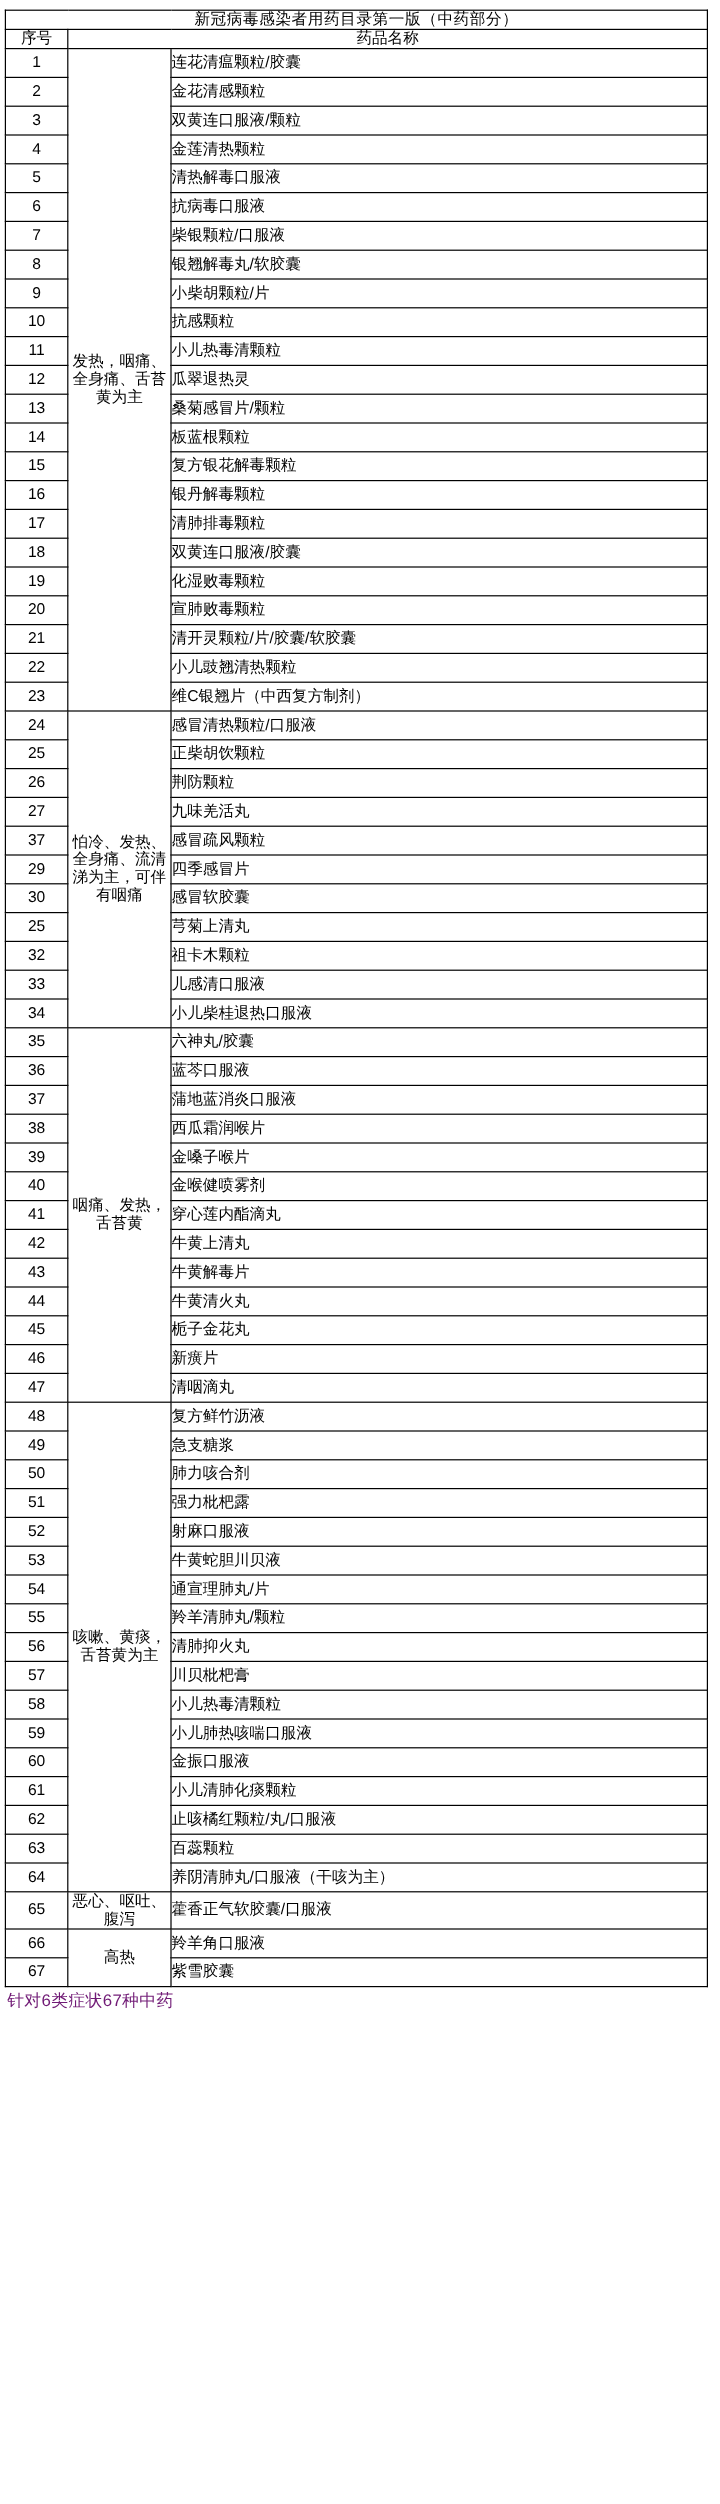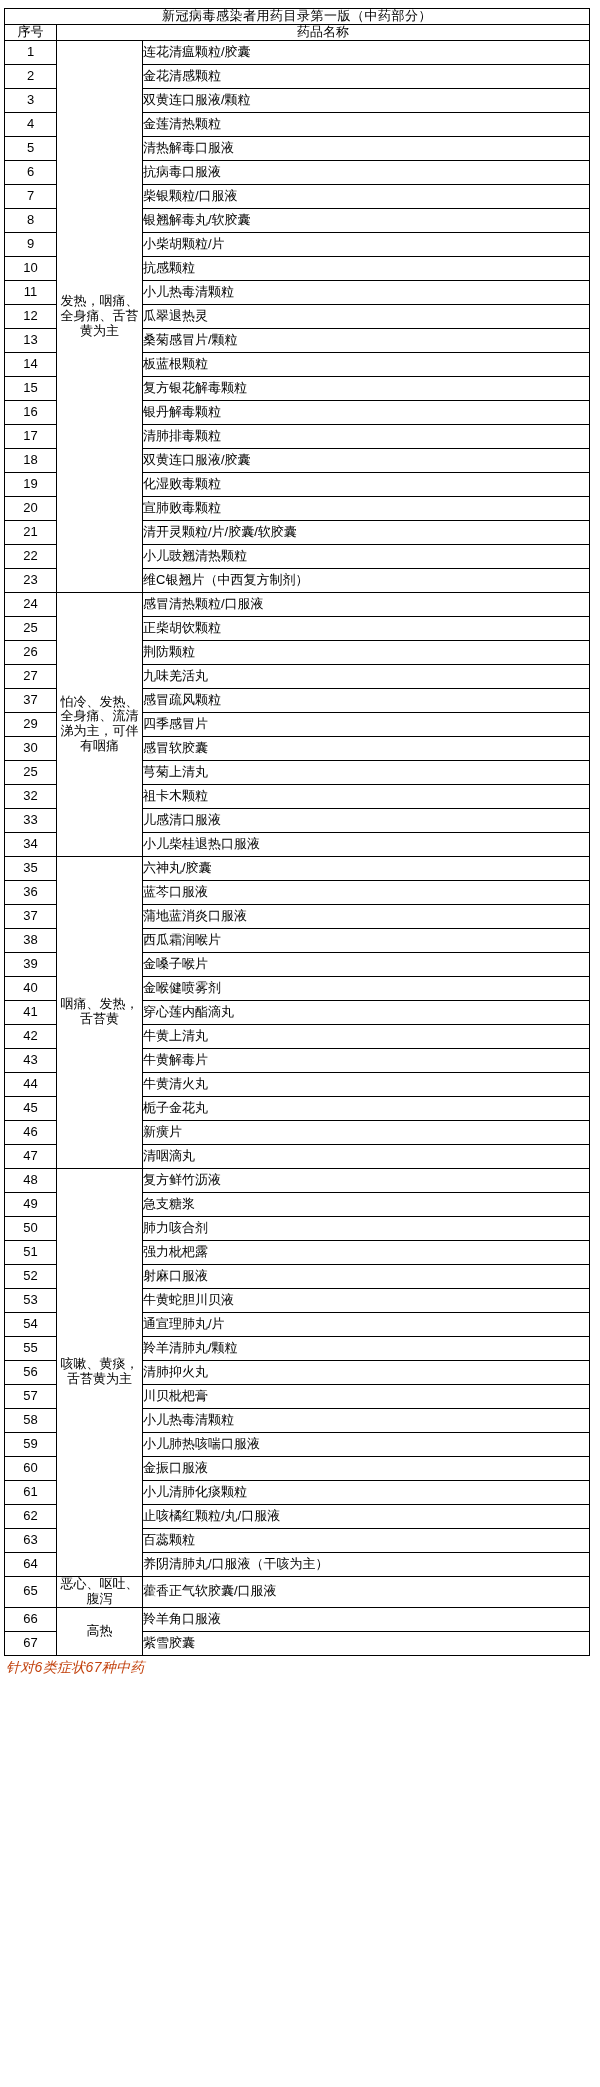--- a/index.html
+++ b/index.html
@@ -62,25 +62,24 @@
   }
   .name-cell {
     text-align: left;
     font-size: 13.5px;
     height: 23px;
     padding-left: 66px;
     white-space: nowrap;
     overflow: hidden;
   }
   .footnote {
-    color: #c2410c;
+    color: #701a75;
     font-size: 14px;
     padding: 3px 0 0 2px;
     letter-spacing: 0.3px;
-    font-style: italic;
   }
 </style>
 </head>
 <body>
 
 <div class="page">
   <table class="drug-table">
     <colgroup>
       <col class="col-no">
       <col class="col-sym">

